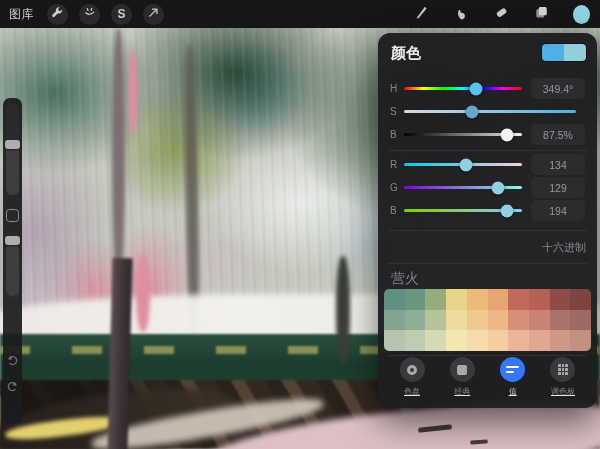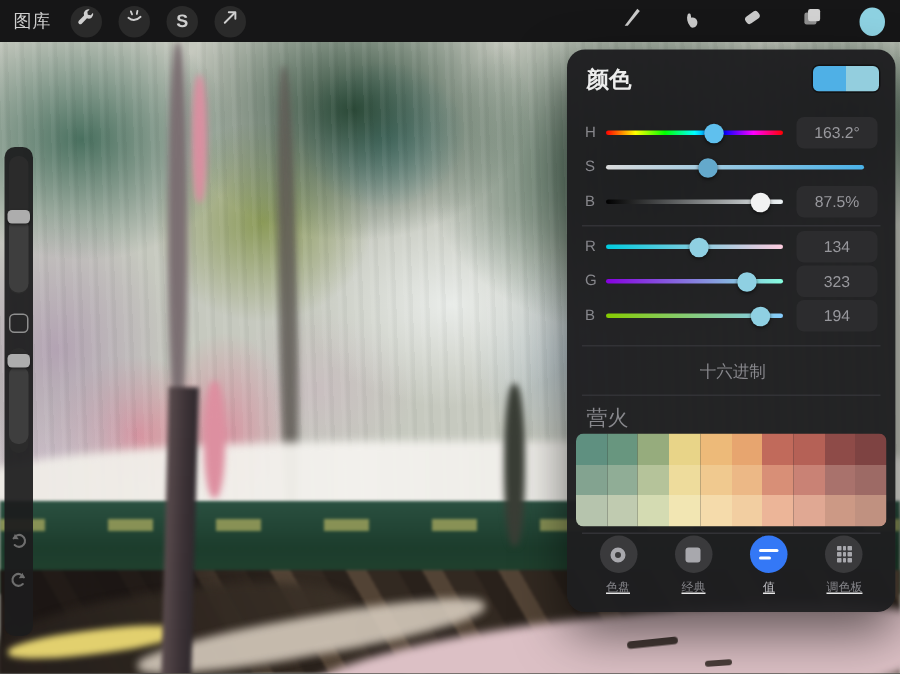--- a/index.html
+++ b/index.html
@@ -64,21 +64,21 @@
          box-shadow:0 1px 2.5px rgba(0,0,0,.6);background:#ddd;}
   .vbox{width:54px;height:21px;background:#2c2c2e;border-radius:5px;color:#98989d;font-size:10.5px;
         display:flex;align-items:center;justify-content:center;flex:0 0 auto;}
   .tr-h{background:linear-gradient(90deg,#f00,#ff0 16.6%,#0f0 33.3%,#0ff 50%,#00f 66.6%,#f0f 83.3%,#f00);}
   .tr-s{background:linear-gradient(90deg,#d9dadb,#4ab2e8);}
   .tr-b{background:linear-gradient(90deg,#000,#eef4f6);}
   .tr-r{background:linear-gradient(90deg,#00ccdf,#ffccdf);}
   .tr-g{background:linear-gradient(90deg,#8600df,#86ffdf);}
   .tr-bb{background:linear-gradient(90deg,#86cc00,#86ccff);}
   .divider{position:absolute;left:10px;right:10px;height:1px;background:#323236;}
-  .hexrow{position:absolute;left:13px;right:11px;top:203px;height:22px;display:flex;align-items:center;justify-content:center;}
+  .hexrow{position:absolute;left:13px;right:11px;top:203px;height:22px;display:flex;align-items:center;justify-content:flex-end;}
   .hexlbl{font-size:11px;color:#87878c;}
   .hexbox{width:58px;height:22px;background:#2c2c2e;border-radius:5px;color:#9a9aa0;font-size:10.5px;
           display:flex;align-items:center;justify-content:center;}
   .palname{position:absolute;left:13px;top:237px;font-size:14px;color:#87878c;}
   .palgrid{position:absolute;left:6px;top:256px;width:207px;height:62px;border-radius:5px;overflow:hidden;
            display:grid;grid-template-columns:repeat(10,1fr);grid-template-rows:repeat(3,1fr);}
   .tabbar{position:absolute;left:0;right:0;top:324px;height:46px;display:flex;justify-content:space-between;
           padding:0 14px;text-decoration:underline;}
   .tab{display:flex;flex-direction:column;align-items:center;gap:4px;width:40px;cursor:default;}
   .tcirc{width:25px;height:25px;border-radius:50%;background:#3a3a3c;display:flex;align-items:center;justify-content:center;}
@@ -214,21 +214,21 @@
     <div class="abs cmpswatch">
       <div style="background: rgb(79, 176, 230);"></div>
       <div style="background: rgb(147, 206, 222);"></div>
     </div>
 
     <div class="srow" style="top:45px">
       <span class="slbl">H</span>
       <div class="track tr-h">
         <div class="thumb" style="background: rgb(95, 192, 238); left: 61.4%;"></div>
       </div>
-      <div class="vbox">163.2°</div>
+      <div class="vbox">349.4°</div>
     </div>
     <div class="srow" style="top:68px">
       <span class="slbl">S</span>
       <div class="track tr-s">
         <div class="thumb" style="background: rgb(100, 169, 204); left: 39.6%;"></div>
       </div>
     </div>
     <div class="srow" style="top:91px">
       <span class="slbl">B</span>
       <div class="track tr-b">
@@ -244,21 +244,21 @@
       <div class="track tr-r">
         <div class="thumb" style="background: rgb(143, 208, 226); left: 52.5%;"></div>
       </div>
       <div class="vbox">134</div>
     </div>
     <div class="srow" style="top:144px">
       <span class="slbl">G</span>
       <div class="track tr-g">
         <div class="thumb" style="background: rgb(143, 208, 226); left: 80%;"></div>
       </div>
-      <div class="vbox">323</div>
+      <div class="vbox">129</div>
     </div>
     <div class="srow" style="top:167px">
       <span class="slbl">B</span>
       <div class="track tr-bb">
         <div class="thumb" style="background: rgb(143, 208, 226); left: 87.5%;"></div>
       </div>
       <div class="vbox">194</div>
     </div>
 
     <div class="divider" style="top:197px"></div>

